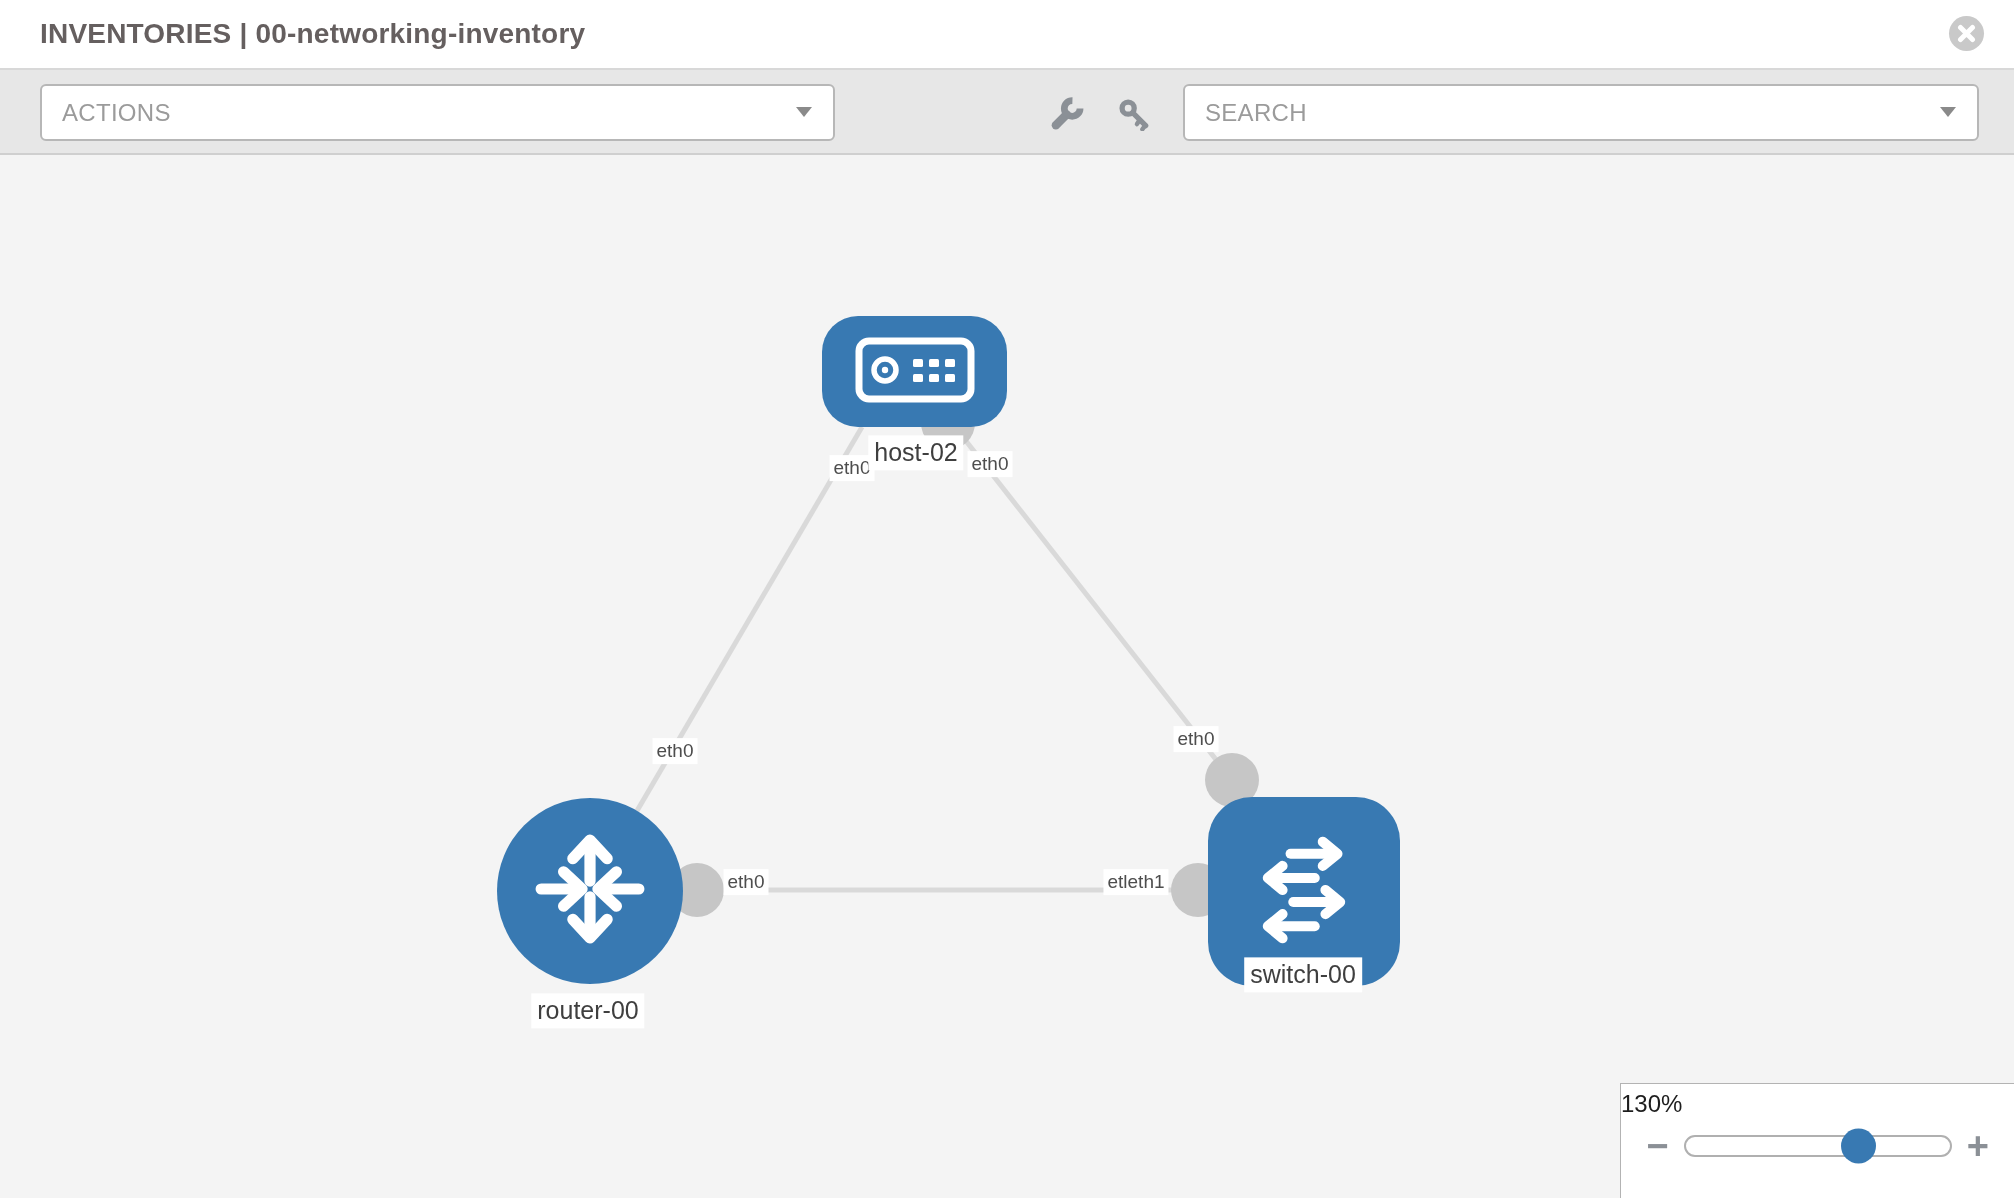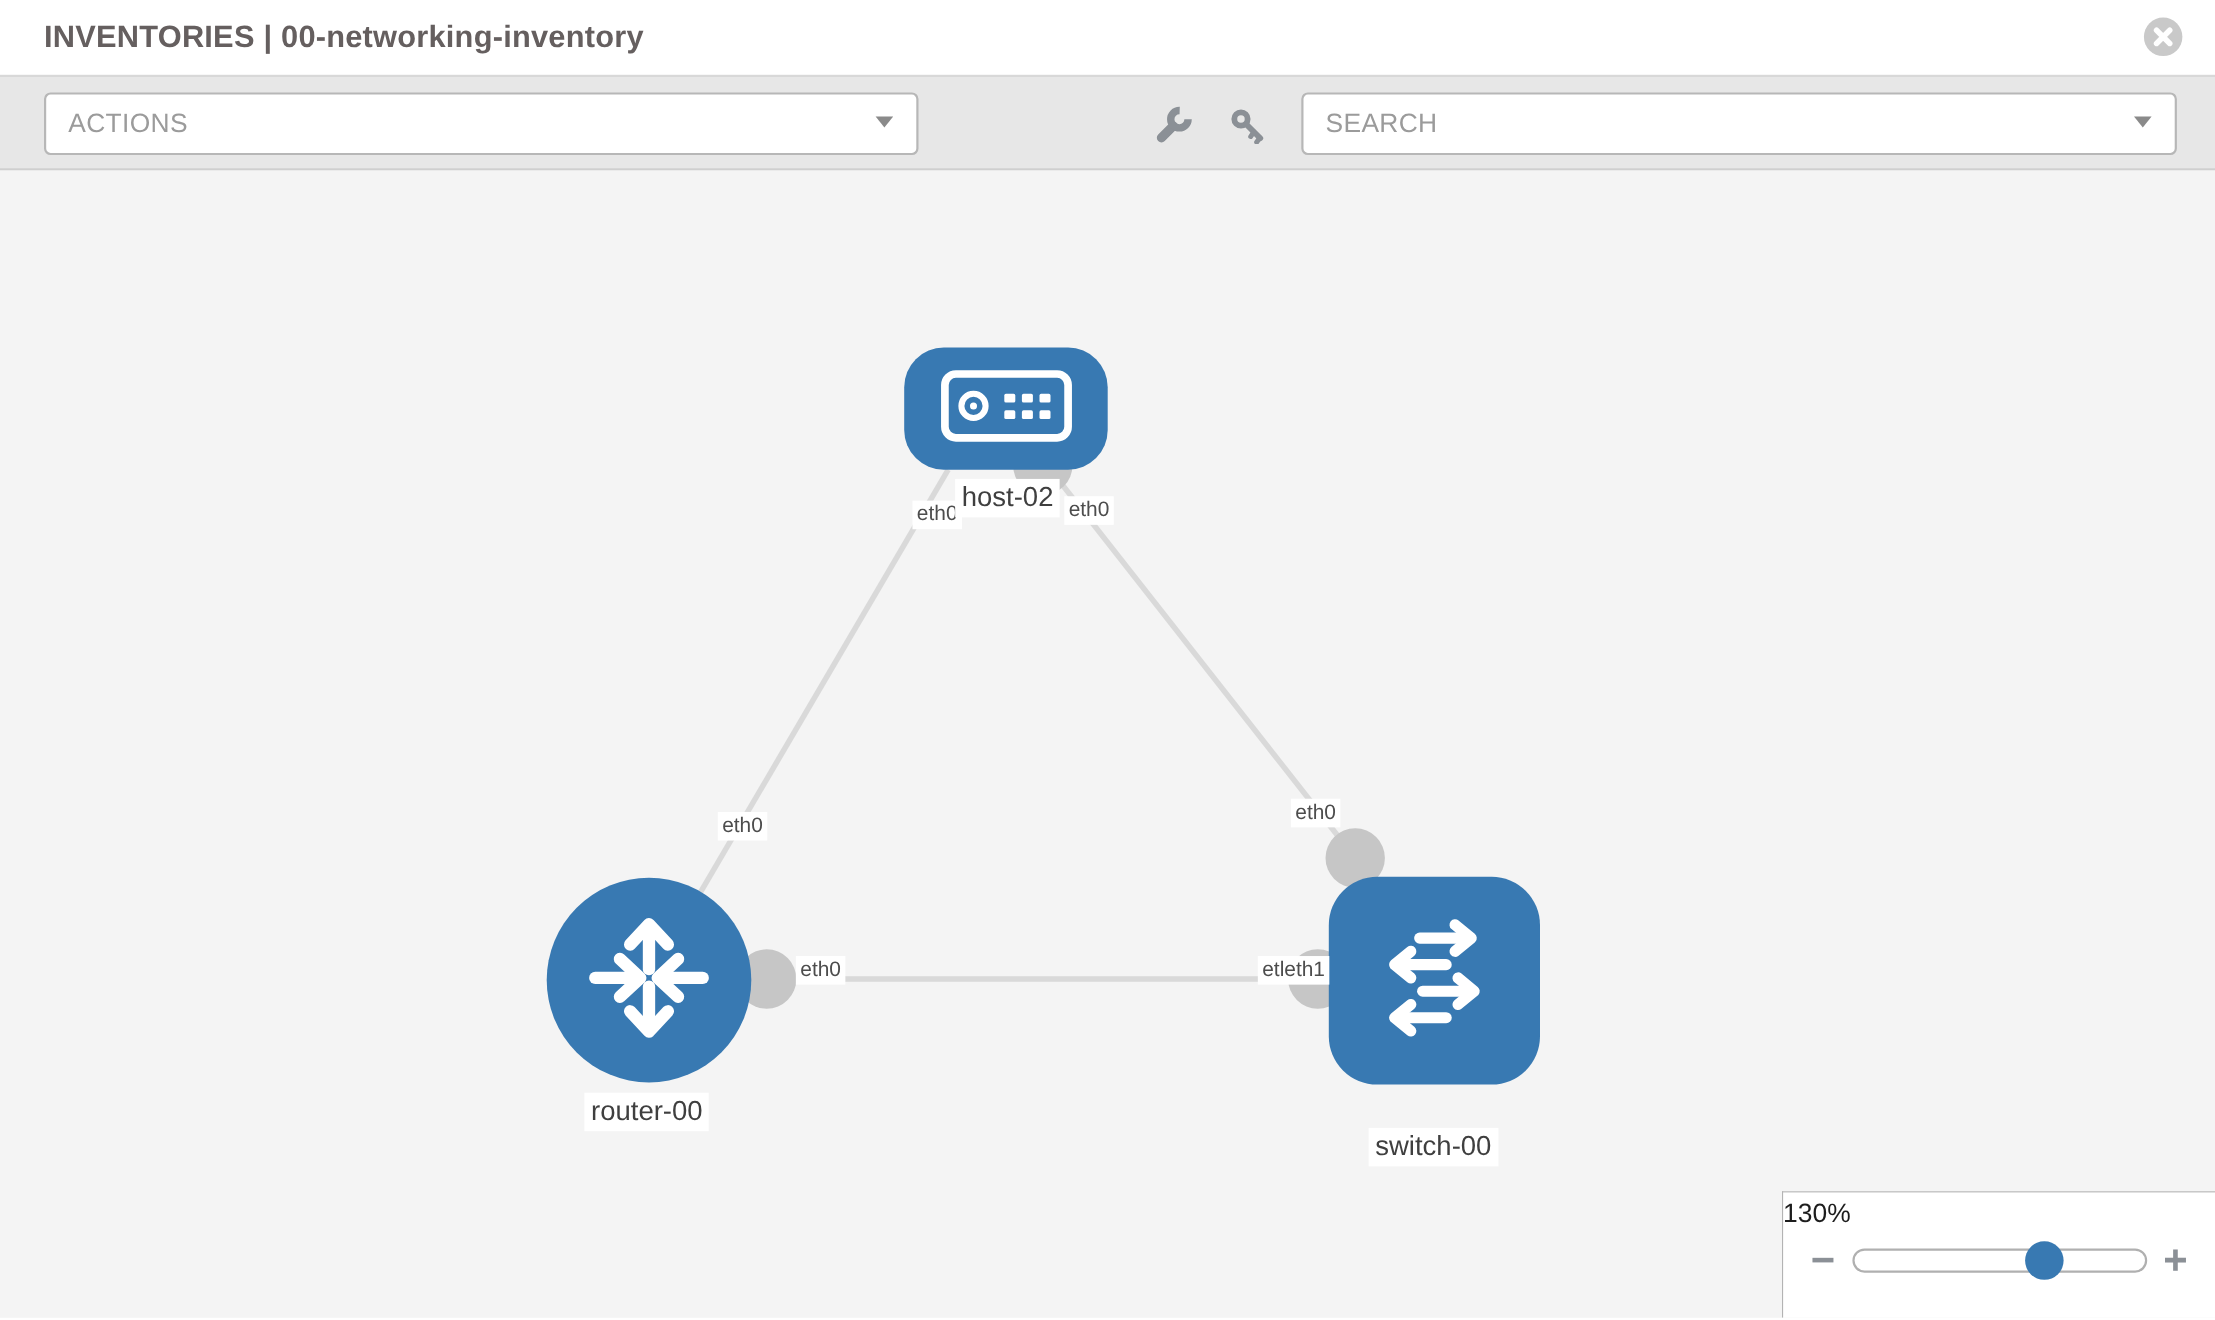--- a/index.html
+++ b/index.html
@@ -170,25 +170,25 @@
         </g>
       </svg>
     </span>
   </div>
 
   <div class="chip" style="left:852px;  top:313px;">eth0</div>
   <div class="chip" style="left:675px;  top:596px;">eth0</div>
   <div class="chip" style="left:990px;  top:309px;">eth0</div>
   <div class="chip" style="left:1196px; top:584px;">eth0</div>
   <div class="chip" style="left:746px;  top:727px;">eth0</div>
-  <div class="chip" style="left:1176px; top:727px;">etleth1</div>
+  <div class="chip" style="left:1136px; top:727px;">etleth1</div>
 
   <div class="chip node-label" style="left:916px;  top:298px;">host-02</div>
   <div class="chip node-label" style="left:588px;  top:856px;">router-00</div>
-  <div class="chip node-label" style="left:1303px; top:888px;">switch-00</div>
+  <div class="chip node-label" style="left:1303px; top:820px;">switch-00</div>
 
   <div class="zoom-panel">
     <div class="zoom-value">130%</div>
     <div class="zoom-row">
       <button class="zoom-btn">−</button>
       <div class="zoom-track">
         <div class="zoom-handle"></div>
       </div>
       <button class="zoom-btn">+</button>
     </div>

